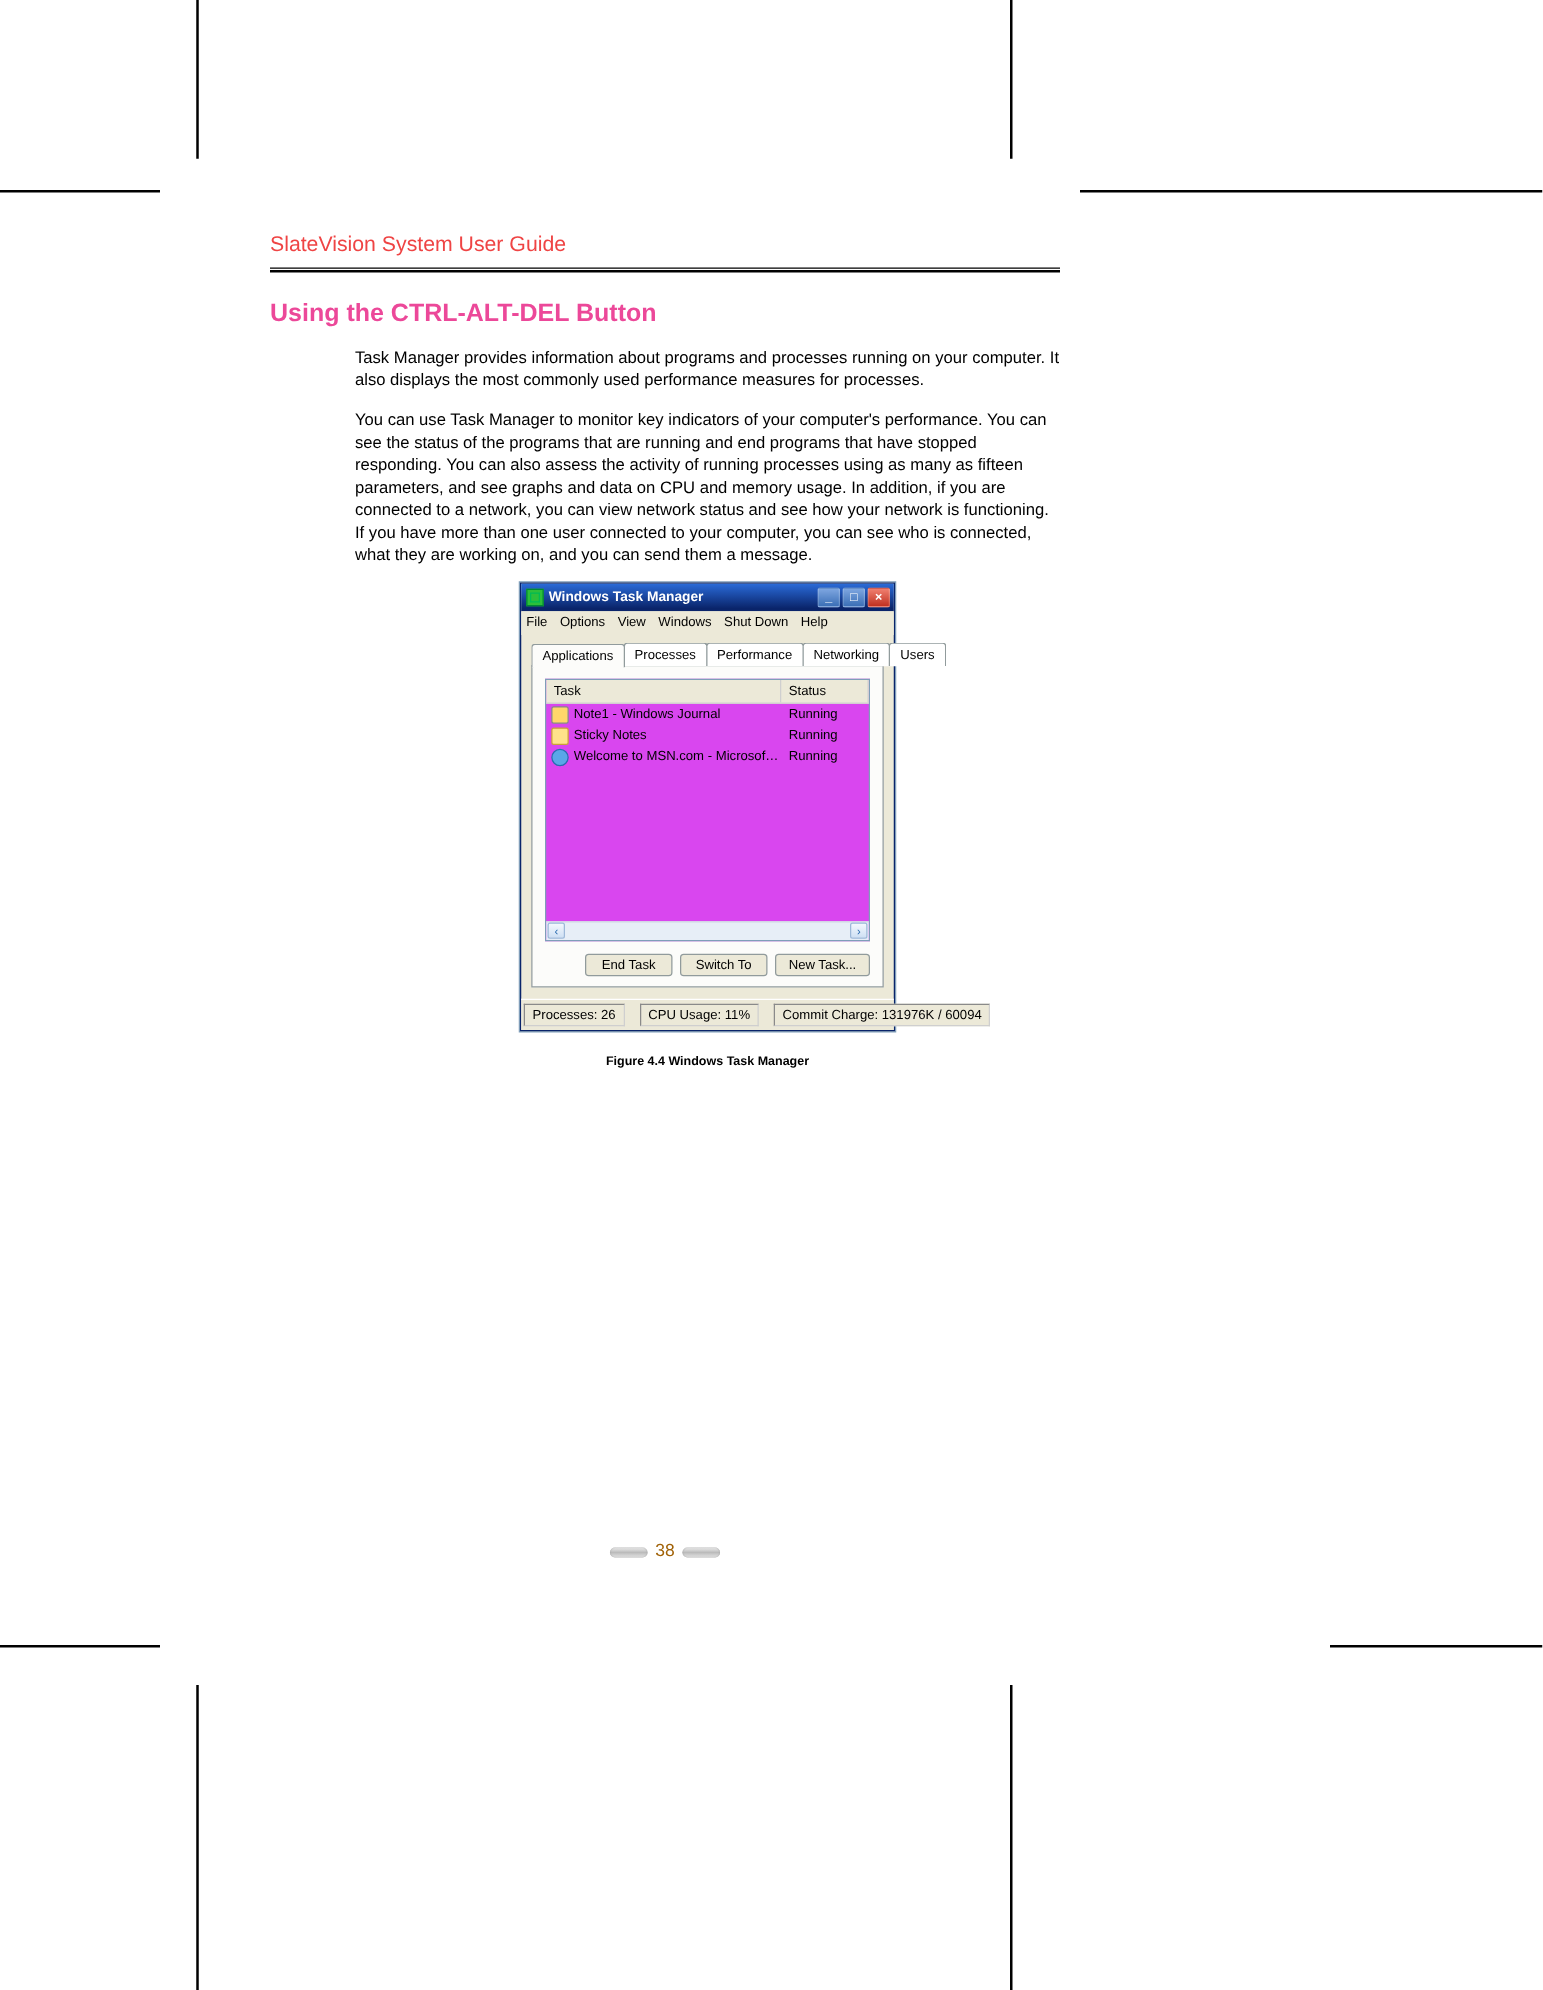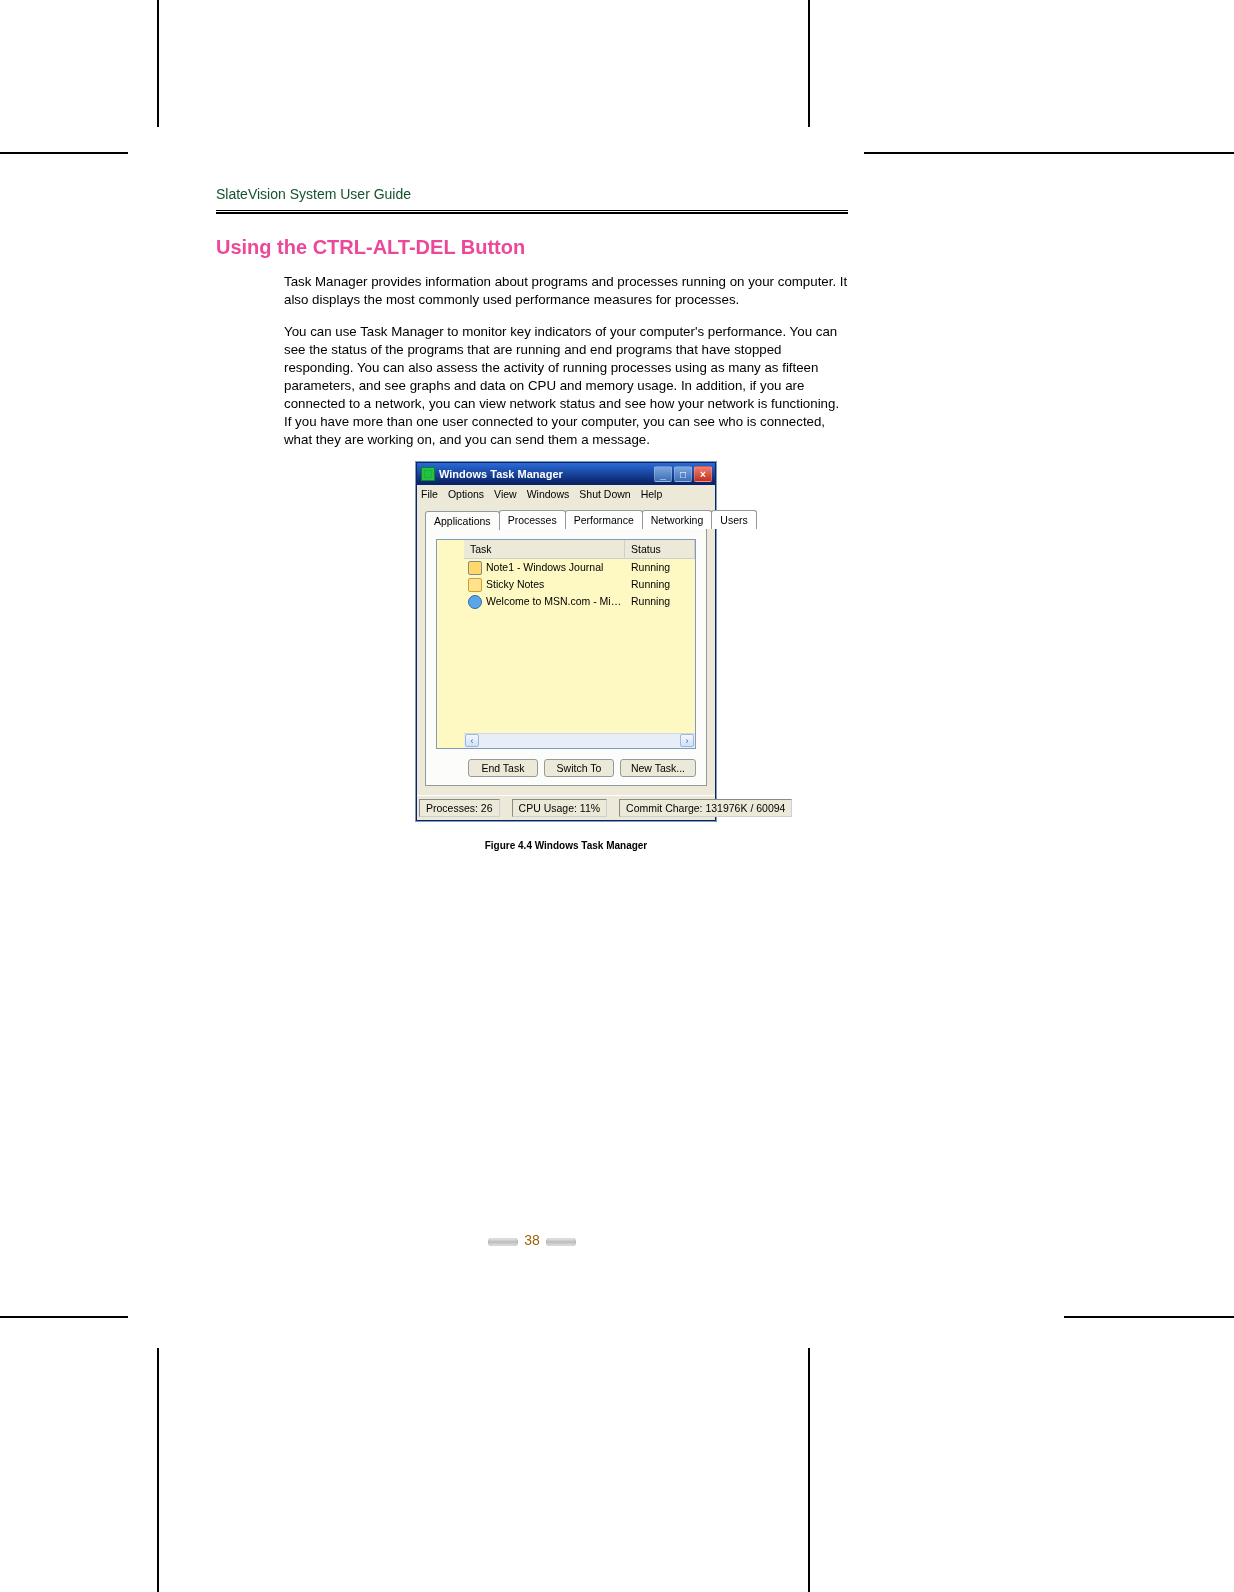--- a/index.html
+++ b/index.html
@@ -23,22 +23,22 @@
   .crop-botl   { position:absolute; top:1348px; left:157px; width:2px;  height:244px; background:#000; }
   .crop-botr   { position:absolute; top:1348px; left:808px; width:2px;  height:244px; background:#000; }
 
   .page {
     position: absolute;
     top: 186px;
     left: 216px;
     width: 632px;
   }
   .running-head {
-    font-size: 14px;
-    color: #14532d;
+    font-size: 17px;
+    color: #ef4444;
     padding-bottom: 6px;
     margin-bottom: 28px;
     position: relative;
   }
   .running-head::after {
     content:"";
     position:absolute; left:0; right:0; bottom:-6px;
     height:4px;
     background: linear-gradient(#000,#000) 0 0/100% 1px no-repeat,
                 linear-gradient(#000,#000) 0 100%/100% 2px no-repeat;
@@ -101,22 +101,22 @@
     background:#ffffff; margin-right:-1px; font-size:10.5px;
     border-top-left-radius:3px;border-top-right-radius:3px;
     position:relative;
   }
   .tm-tab.active { background:#fcfcfa; z-index:3; top:1px; }
   .tm-panel {
     border:1px solid #919b9c; background:#fcfcfa;
     padding:10px 10px 8px 10px; position:relative; top:-1px;
   }
   .tm-list-outer {
-    border:1px solid #7f9db9; background:#fef9c3; height:210px;
-    display:flex; flex-direction:column;padding-left:27px;
+    border:1px solid #7f9db9; background:#d946ef; height:210px;
+    display:flex; flex-direction:column;
   }
   .tm-list-head {
     display:flex; font-size:10.5px; background:#ece9d8;
     border-bottom:1px solid #cfcfcf;
   }
   .tm-list-head .col {
     padding:2px 6px; border-right:1px solid #cfcfcf;
   }
   .tm-list-head .col.task{ flex:1; }
   .tm-list-head .col.status{ width:70px; }

